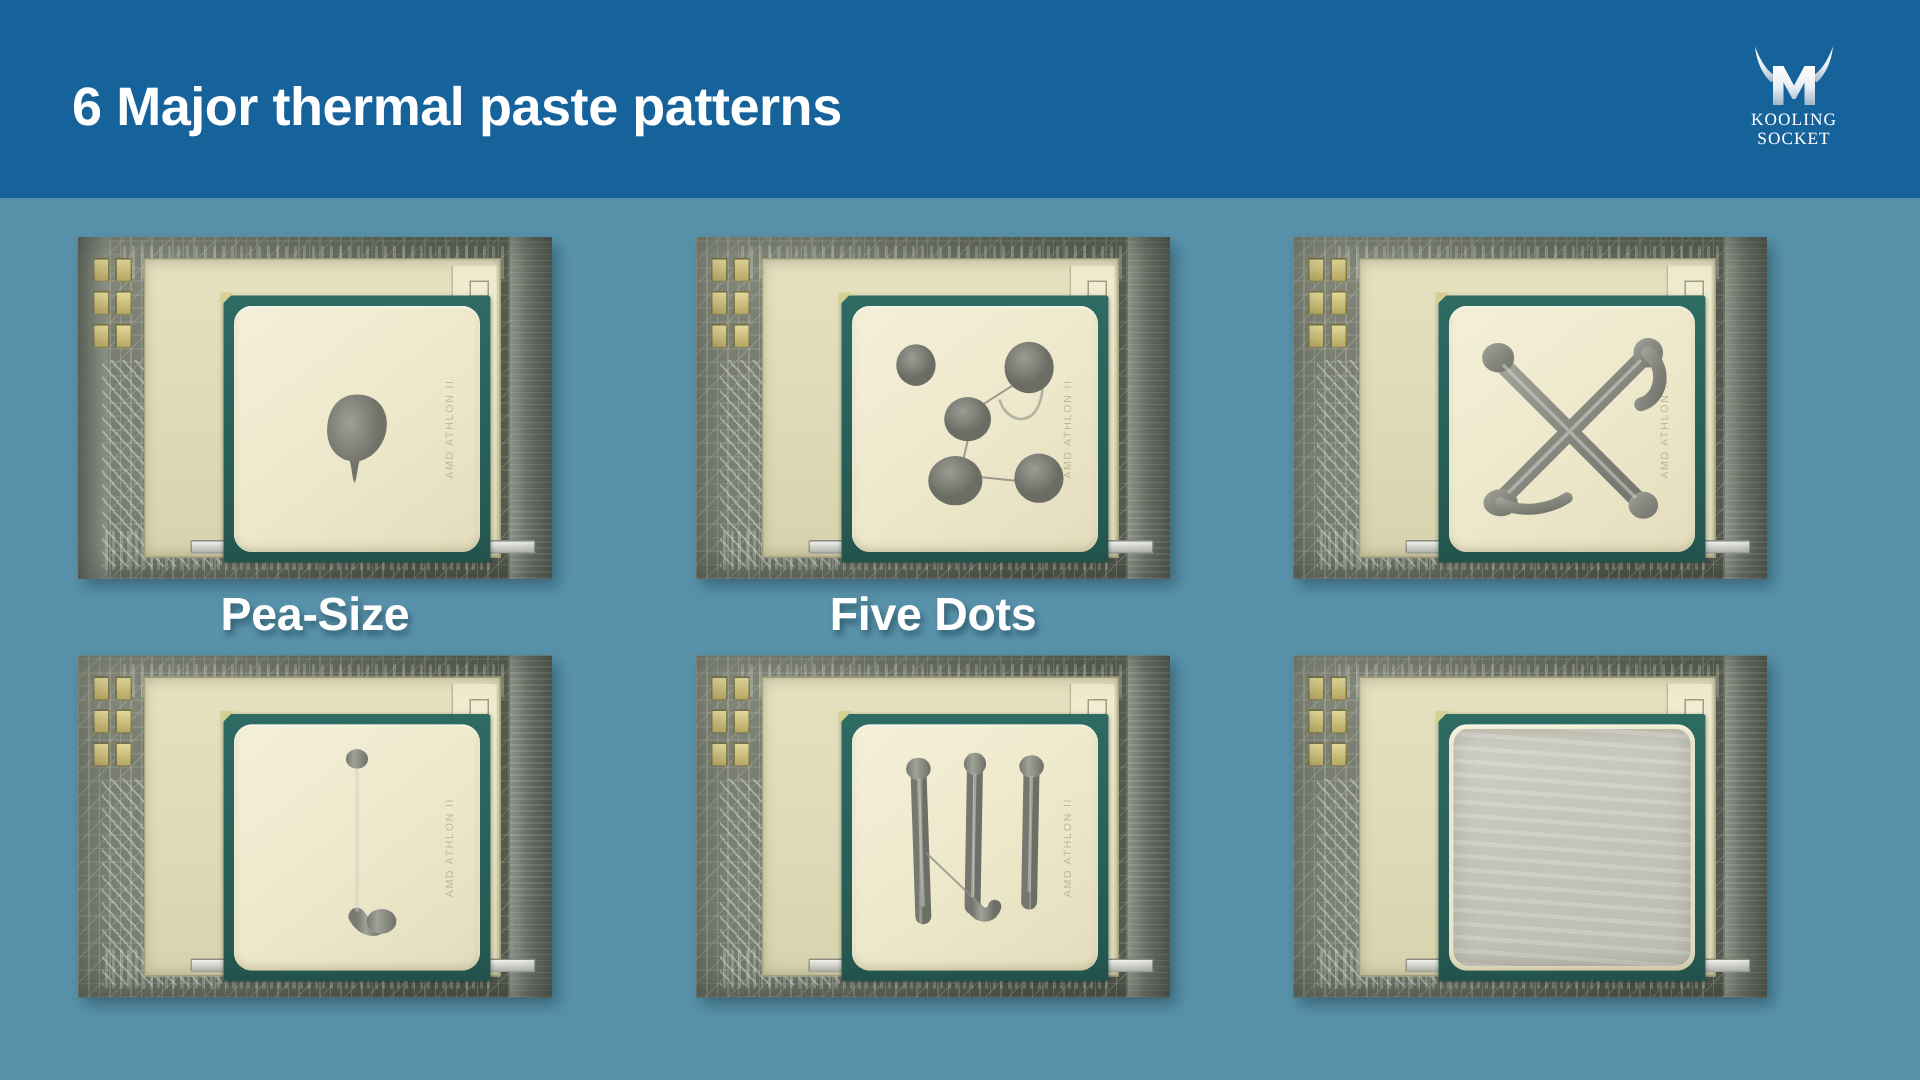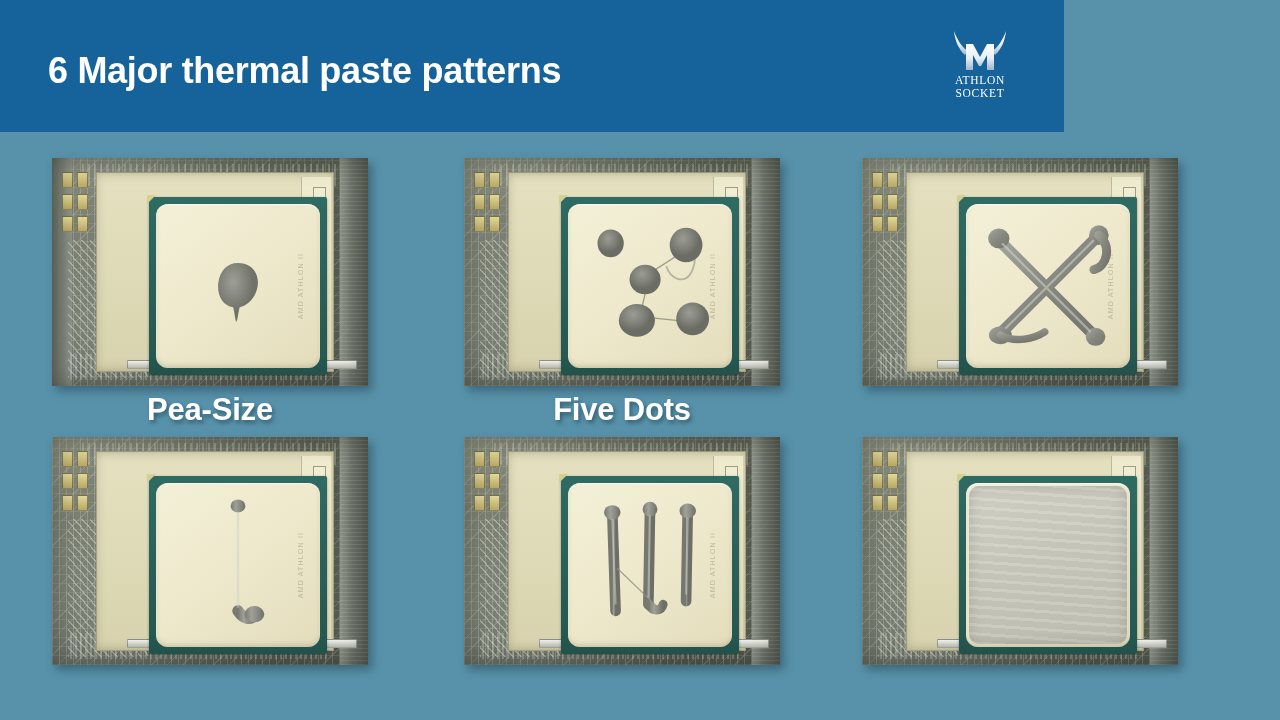--- a/index.html
+++ b/index.html
@@ -13,21 +13,21 @@
   body {
     font-family: "Liberation Sans", sans-serif;
     background: #5892aa;
     position: relative;
   }
 
   
   .header {
     position: absolute;
     left: 0; top: 0;
-    width: 1064px;
+    width: 1280px;
     height: 132px;
     background: #16639b;
     display: flex;
     align-items: center;
   }
 
   .header-title {
     position: absolute;
     left: 48px;
     top: 50px;
@@ -333,21 +333,21 @@
         </defs>
 
         <path d="M2 1 C6 12, 11 18, 16 21 L13 25 C7 20, 3 11, 2 1 Z" fill="url(#lg)"></path>
 
         <path d="M54 1 C50 12, 45 18, 40 21 L43 25 C49 20, 53 11, 54 1 Z" fill="url(#lg)"></path>
 
         <path d="M14 14 L21 14 L28 27 L35 14 L42 14 L42 40 L35 40 L35 25 L29 36 L27 36 L21 25 L21 40 L14 40 Z" fill="url(#lg)"></path>
       </svg>
     </div>
     <div class="logo-text">
-      <div>ATHLON</div>
+      <div>KOOLING</div>
       <div>SOCKET</div>
     </div>
   </div>
 </div>
 
 <div class="grid">
 
   <div class="cell cell-r0 cell-c0">
     <div class="photo-wrap">
       <div class="pcb"></div>

